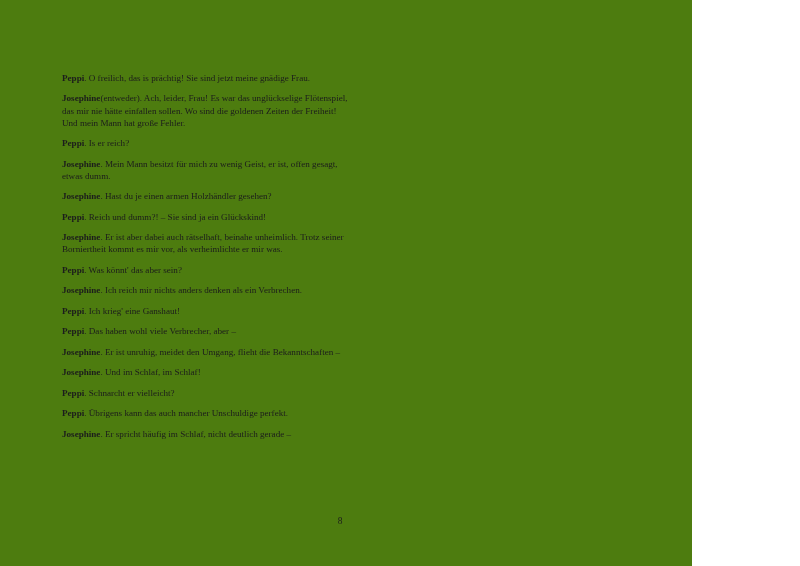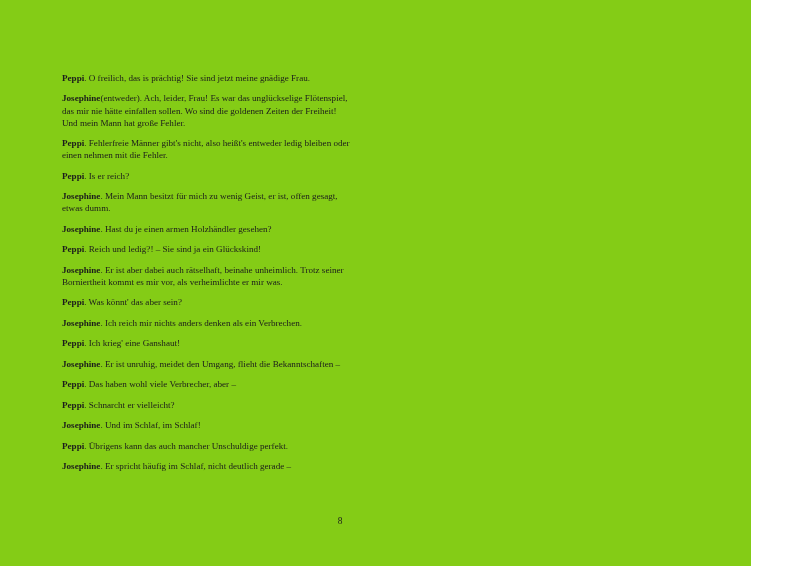--- a/index.html
+++ b/index.html
@@ -9,23 +9,23 @@
   }
   body {
     width: 800px;
     height: 566px;
     font-family: "Liberation Serif", "DejaVu Serif", serif;
     color: #1a1a1a;
     overflow: hidden;
   }
   .spread {
     position: relative;
-    width: 751px;
+    width: 692px;
     height: 566px;
-    background: #84cc16;
+    background: #4d7c0f;
   }
   .page {
     position: absolute;
     top: 0;
     height: 566px;
     box-sizing: border-box;
   }
   .page-left  { left: 0;   width: 400px; }
   .page-right { left: 400px; width: 400px; }
 
@@ -62,33 +62,32 @@
 </style>
 </head>
 <body>
 
 <div class="spread">
 
   <div class="page page-left">
     <div class="textblock" id="left-speeches">
         <p class="speech"><span class="speaker">Peppi</span><span>. O freilich, das is prächtig! Sie sind jetzt meine gnädige Frau.</span></p>
         <p class="speech"><span class="speaker">Josephine</span><span class="stage">(entweder)</span><span>. Ach, leider, Frau! Es war das unglückselige Flötenspiel, das mir nie hätte einfallen sollen. Wo sind die goldenen Zeiten der Freiheit! Und mein Mann hat große Fehler.</span></p>
-        <p class="speech"><span class="speaker">Peppi</span><span>. Fehlerfreie Männer gibt's nicht, also heißt's entweder ledig bleiben oder einen nehmen mit die Fehler.</span></p>
         <p class="speech"><span class="speaker">Peppi</span><span>. Is er reich?</span></p>
         <p class="speech"><span class="speaker">Josephine</span><span>. Mein Mann besitzt für mich zu wenig Geist, er ist, offen gesagt, etwas dumm.</span></p>
         <p class="speech"><span class="speaker">Josephine</span><span>. Hast du je einen armen Holzhändler gesehen?</span></p>
-        <p class="speech"><span class="speaker">Peppi</span><span>. Reich und ledig?! – Sie sind ja ein Glückskind!</span></p>
+        <p class="speech"><span class="speaker">Peppi</span><span>. Reich und dumm?! – Sie sind ja ein Glückskind!</span></p>
         <p class="speech"><span class="speaker">Josephine</span><span>. Er ist aber dabei auch rätselhaft, beinahe unheimlich. Trotz seiner Borniertheit kommt es mir vor, als verheimlichte er mir was.</span></p>
         <p class="speech"><span class="speaker">Peppi</span><span>. Was könnt' das aber sein?</span></p>
         <p class="speech"><span class="speaker">Josephine</span><span>. Ich reich mir nichts anders denken als ein Verbrechen.</span></p>
         <p class="speech"><span class="speaker">Peppi</span><span>. Ich krieg' eine Ganshaut!</span></p>
+        <p class="speech"><span class="speaker">Peppi</span><span>. Das haben wohl viele Verbrecher, aber –</span></p>
         <p class="speech"><span class="speaker">Josephine</span><span>. Er ist unruhig, meidet den Umgang, flieht die Bekanntschaften –</span></p>
-        <p class="speech"><span class="speaker">Peppi</span><span>. Das haben wohl viele Verbrecher, aber –</span></p>
+        <p class="speech"><span class="speaker">Josephine</span><span>. Und im Schlaf, im Schlaf!</span></p>
         <p class="speech"><span class="speaker">Peppi</span><span>. Schnarcht er vielleicht?</span></p>
-        <p class="speech"><span class="speaker">Josephine</span><span>. Und im Schlaf, im Schlaf!</span></p>
         <p class="speech"><span class="speaker">Peppi</span><span>. Übrigens kann das auch mancher Unschuldige perfekt.</span></p>
         <p class="speech"><span class="speaker">Josephine</span><span>. Er spricht häufig im Schlaf, nicht deutlich gerade –</span></p>
       </div>
     <div class="folio folio-left">8</div>
   </div>
 
   <div class="page page-right">
     
     
   </div>

